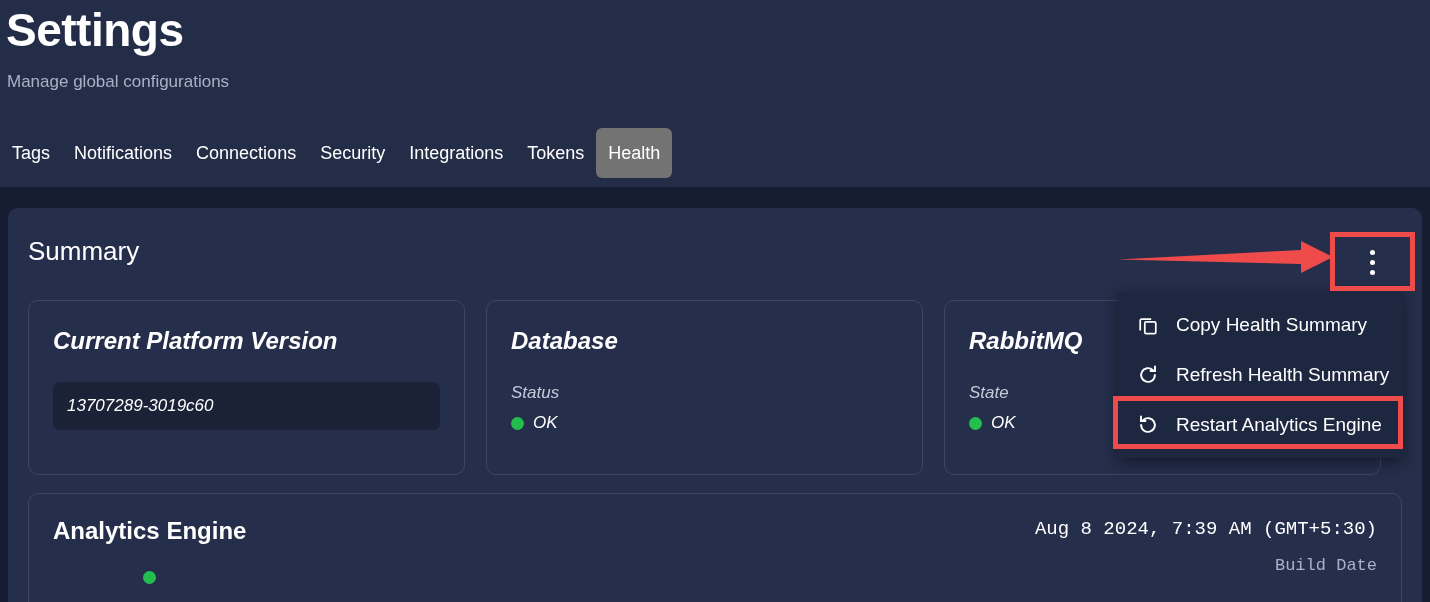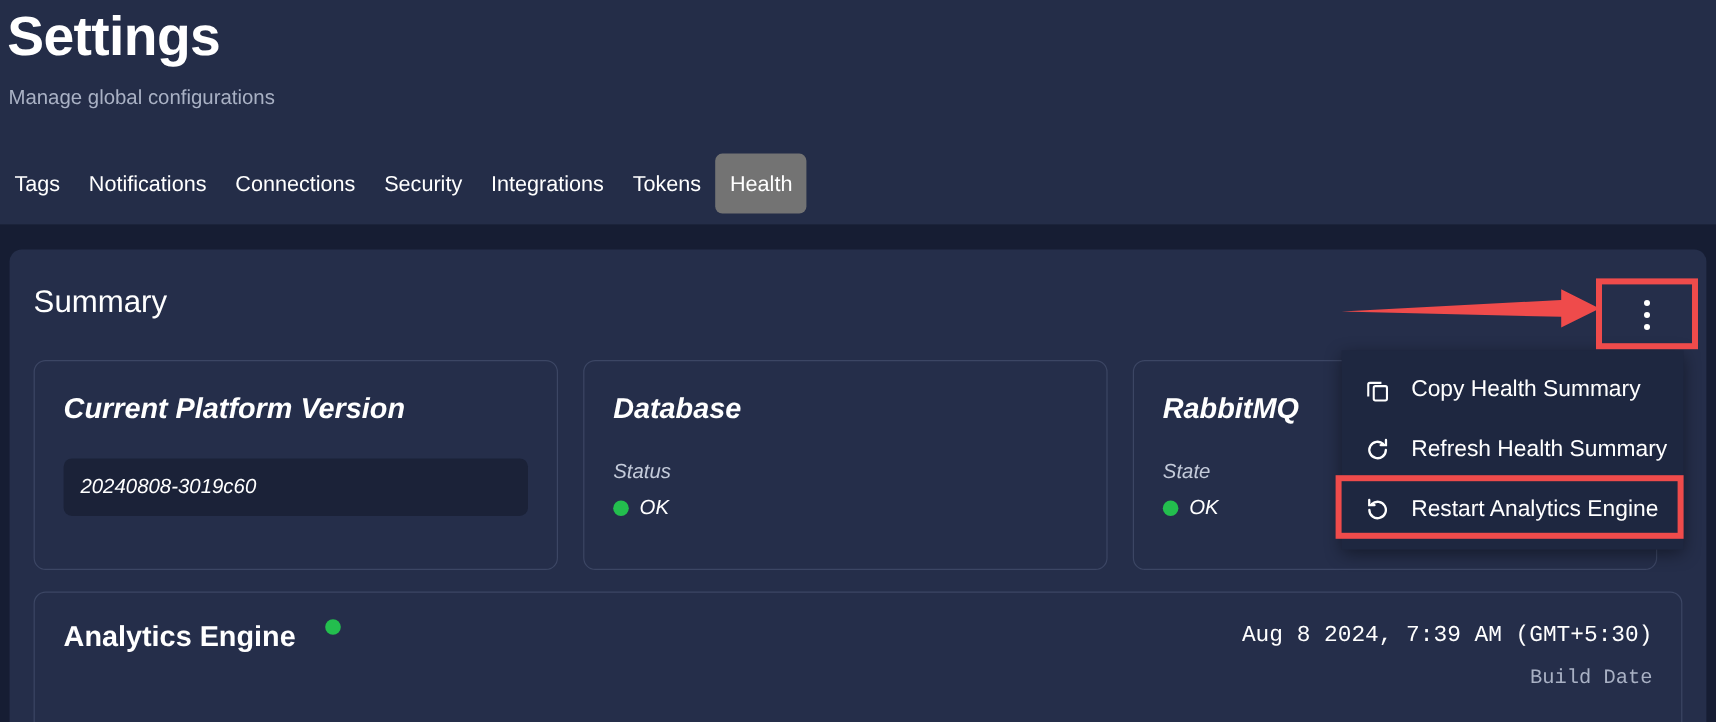--- a/index.html
+++ b/index.html
@@ -100,21 +100,21 @@
 
   
   .ae-card {
     position: absolute; left: 20px; top: 285px;
     width: 1374px; height: 120px;
     background: #252e4a;
     border: 1px solid #3c4664;
     border-radius: 10px;
     padding: 22px 24px;
   }
-  .ae-left { display: flex; align-items: flex-start; gap: 25px; float: left; }
+  .ae-left { display: flex; align-items: center; gap: 25px; float: left; flex-direction: column; }
   .ae-title { font-size: 24px; font-weight: bold; color: #ffffff; line-height: 30px; }
   .ae-right { float: right; text-align: right; font-family: Liberation Mono, monospace; }
   .ae-date { font-size: 19px; color: #ffffff; line-height: 26px; }
   .ae-date-label { font-size: 17px; color: #a9b1c4; line-height: 24px; margin-top: 12px; }
 
   
   .menu {
     position: absolute; left: 1118px; top: 292px;
     width: 285px; padding: 8px 0;
     background: #1e2740;
@@ -164,21 +164,21 @@
     </div>
   </div>
 
   <div class="panel">
     <div class="panel-title">Summary</div>
 
     <div class="cards">
 
       <div class="card">
         <h3>Current Platform Version</h3>
-        <div class="version-box">20240808-3019c60</div>
+        <div class="version-box">13707289-3019c60</div>
       </div>
 
       <div class="card">
         <h3>Database</h3>
         <div class="field-label">Status</div>
         <div class="status-row">
           <span class="dot-green"></span>
           <span class="status-text">OK</span>
         </div>
       </div>

